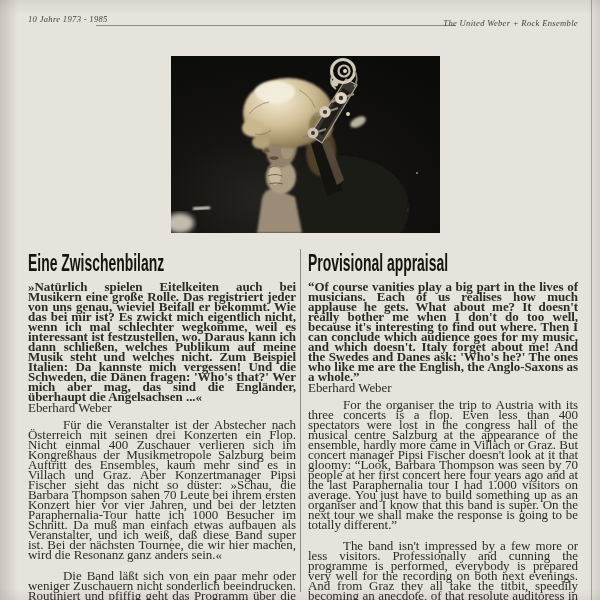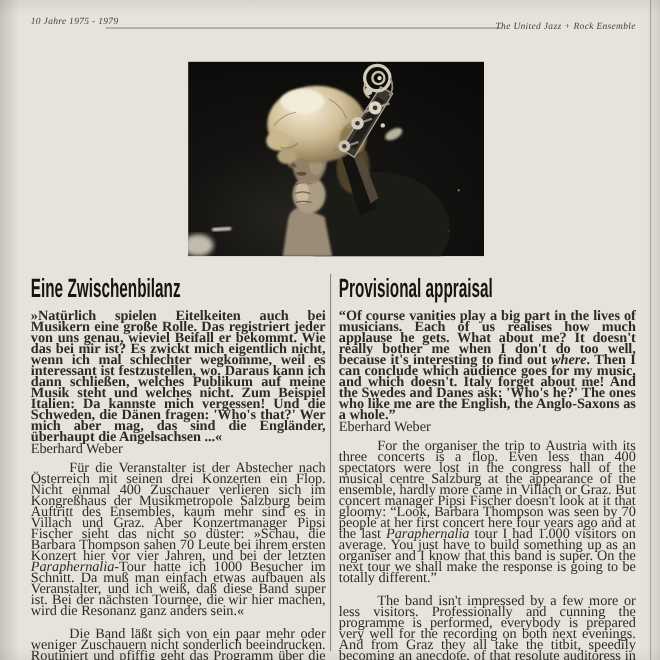--- a/index.html
+++ b/index.html
@@ -33,30 +33,30 @@
     margin:0 0 7px 0; font-family:"Liberation Sans", sans-serif; font-weight:700;
     font-size:24px; line-height:25px; color:#16140f; white-space:nowrap;
     transform:scaleX(0.58); transform-origin:0 50%; letter-spacing:0;
   }
   .col p{margin:0; font-size:13px; line-height:10px; text-align:justify;
     letter-spacing:-0.05px; color:#2e2a24;}
   .lead{font-weight:700; color:#221e18;}
   .attr{text-align:left; margin:1px 0 7px 0 !important;}
   .indent{text-indent:35px;}
   .gap{margin-top:11px !important;}
-  .em{font-style:italic;}
+  .em{}
 </style>
 </head>
 <body>
 
 <div class="page">
 
-  <span class="hdr-left">10 Jahre 1975 - 1979</span>
+  <span class="hdr-left">10 Jahre 1973 - 1985</span>
   <div class="hdr-rule"></div>
-  <span class="hdr-right">The United Jazz + Rock Ensemble</span>
+  <span class="hdr-right">The United Weber + Rock Ensemble</span>
 
   <figure class="photo" aria-label="Black-and-white concert photo: bassist with curly blond hair resting his chin on his hand beside the scroll and tuning pegs of his double bass">
     <svg width="269" height="177" viewBox="0 0 269 177">
       <defs>
         <radialGradient id="pbg" cx="35%" cy="80%" r="95%">
           <stop offset="0%" stop-color="#262420"></stop>
           <stop offset="40%" stop-color="#141311"></stop>
           <stop offset="100%" stop-color="#0a0a09"></stop>
         </radialGradient>
         <radialGradient id="hairg" cx="38%" cy="30%" r="80%">

